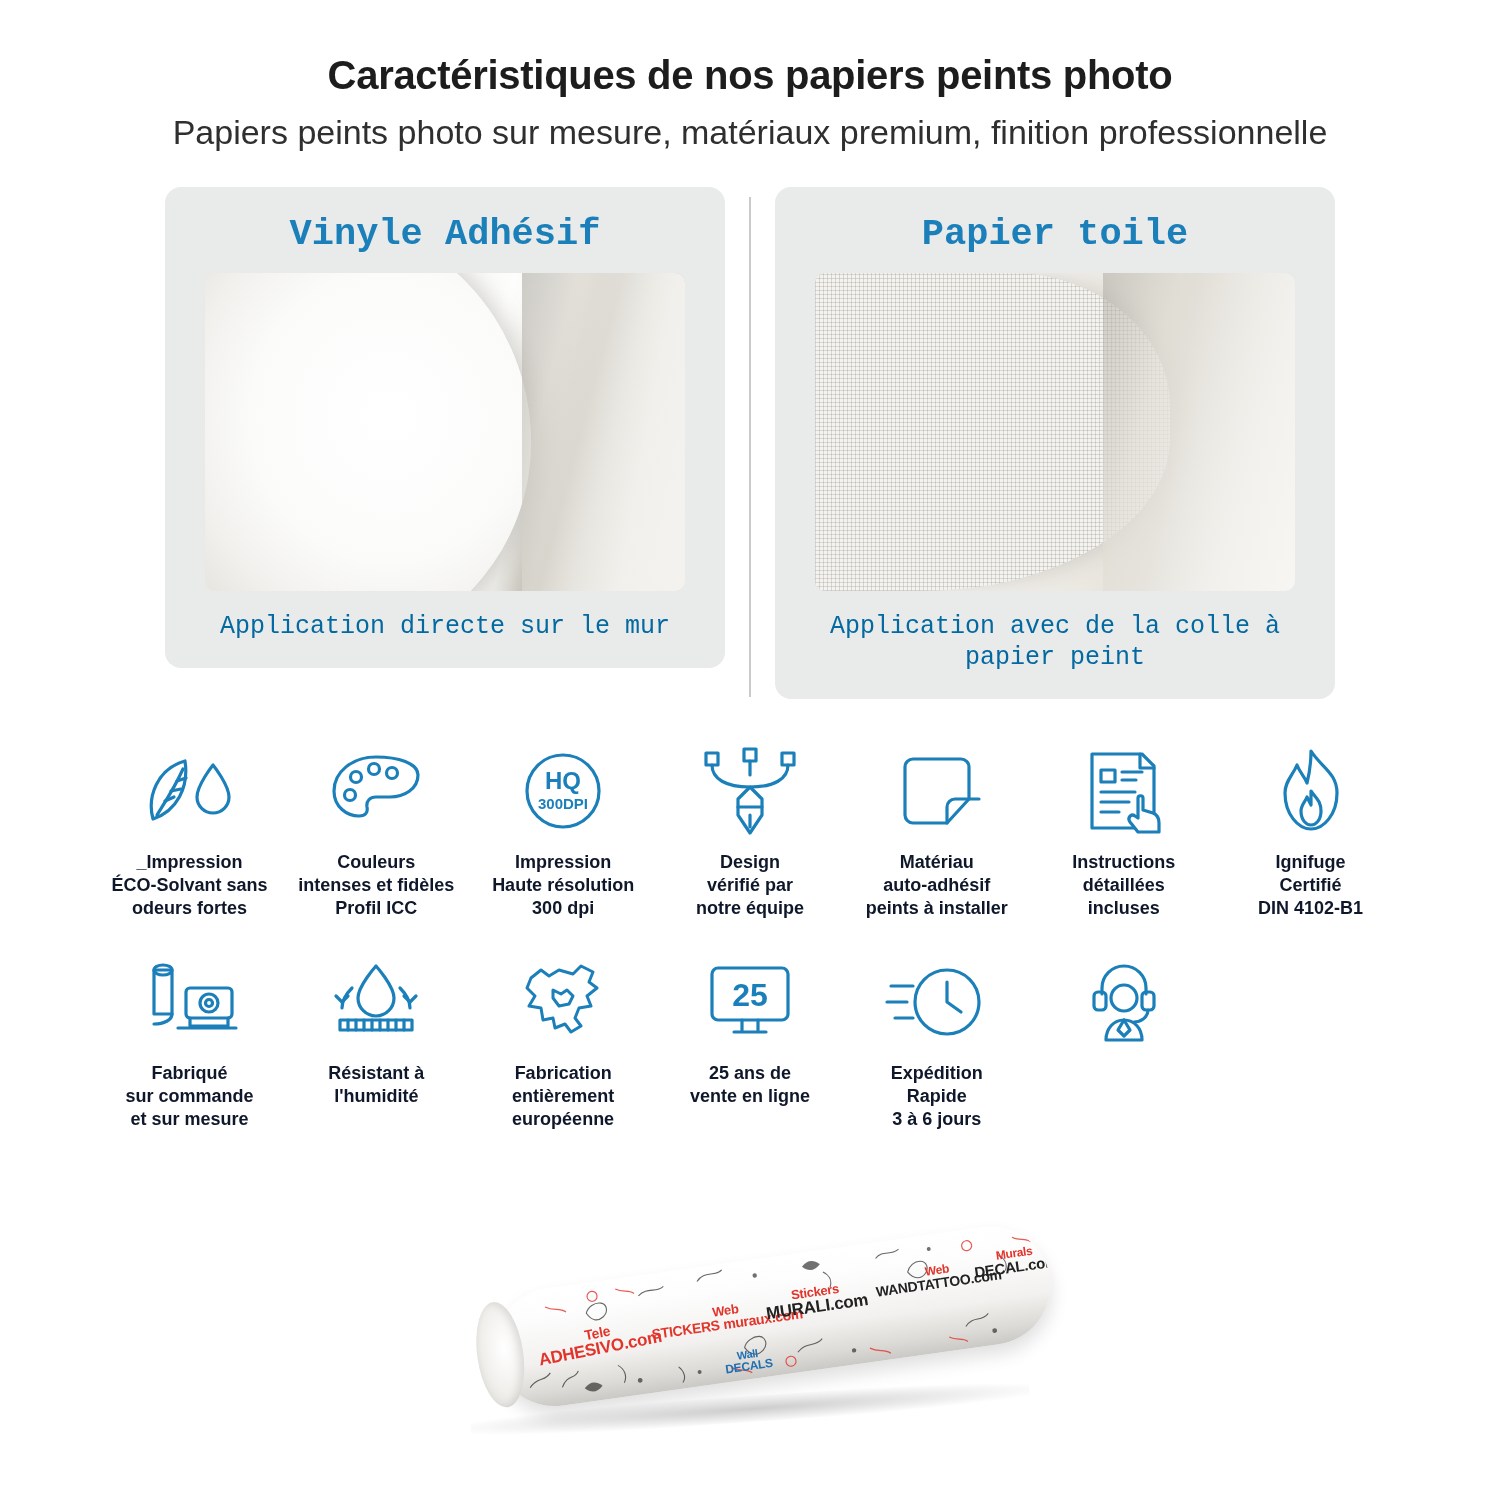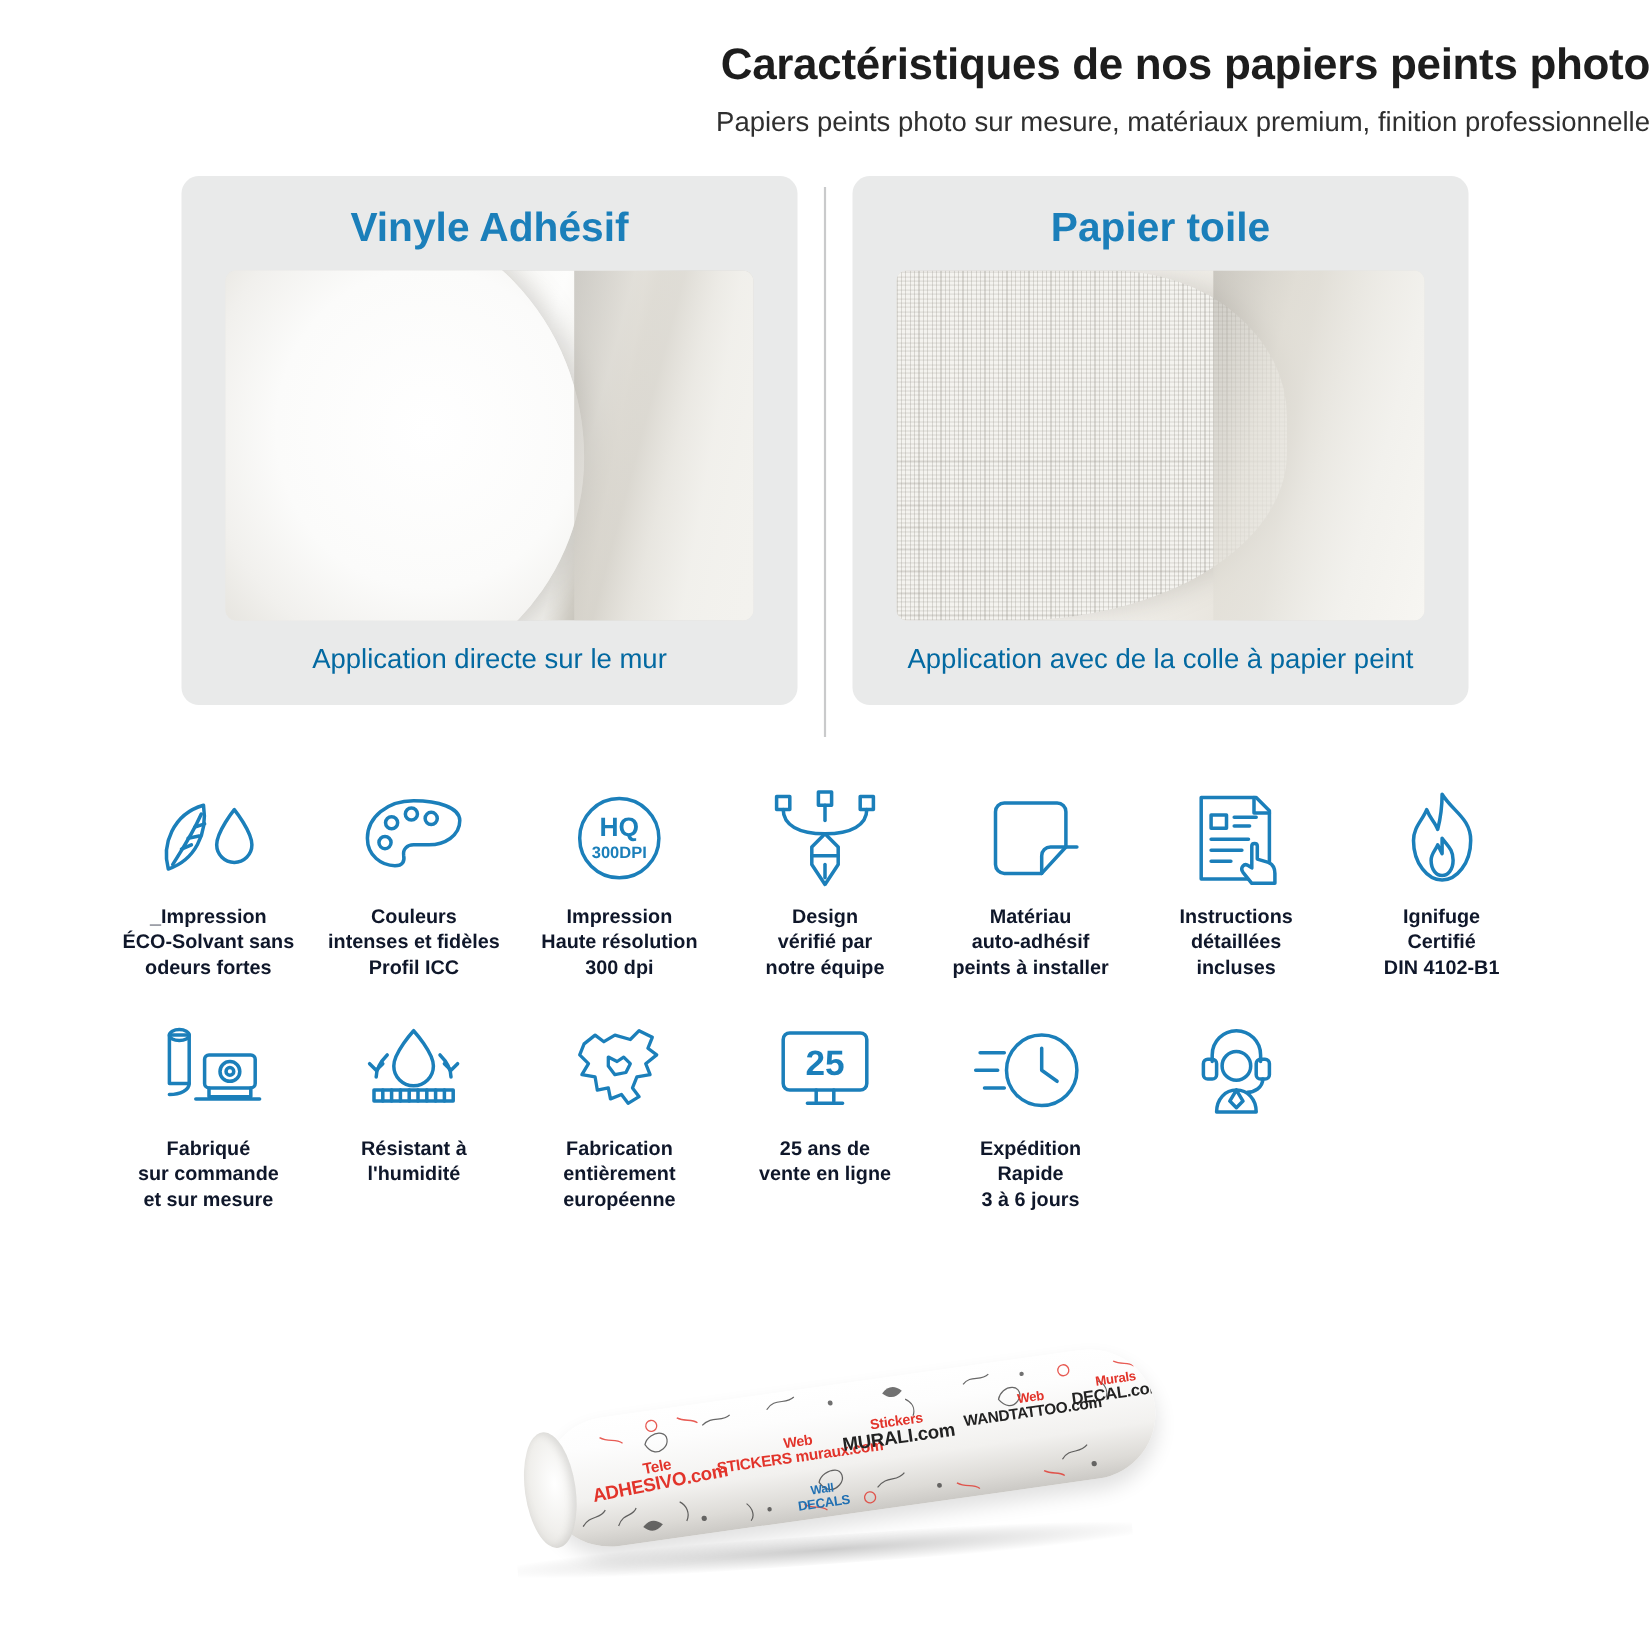--- a/index.html
+++ b/index.html
@@ -17,33 +17,33 @@
   }
   .page {
     width: 1500px;
     height: 1500px;
     position: relative;
     box-sizing: border-box;
   }
 
   
   .header {
-    padding-top: 36px;
-    text-align: right;
+    padding-top: 52px;
+    text-align: center;
   }
   .main-title {
     font-size: 40px;
     font-weight: bold;
     color: #1d1d1d;
     letter-spacing: -0.3px;
     margin: 0;
     line-height: 1.15;
   }
   .subtitle {
-    font-size: 25px;
+    font-size: 34px;
     color: #2f2f2f;
     margin: 14px 0 0 0;
     font-weight: normal;
     line-height: 1.2;
   }
 
   
   .materials {
     display: flex;
     justify-content: center;
@@ -52,20 +52,21 @@
     margin-top: 34px;
     position: relative;
   }
   .card {
     width: 560px;
     background: #e9eaea;
     border-radius: 16px;
     padding: 18px 20px 26px 20px;
     box-sizing: border-box;
     text-align: center;
+    font-family: Liberation Mono, monospace;
   }
   .card-title {
     color: #1b7fba;
     font-size: 37px;
     font-weight: bold;
     margin: 8px 0 18px 0;
   }
   .photo-frame {
     width: 480px;
     height: 318px;

